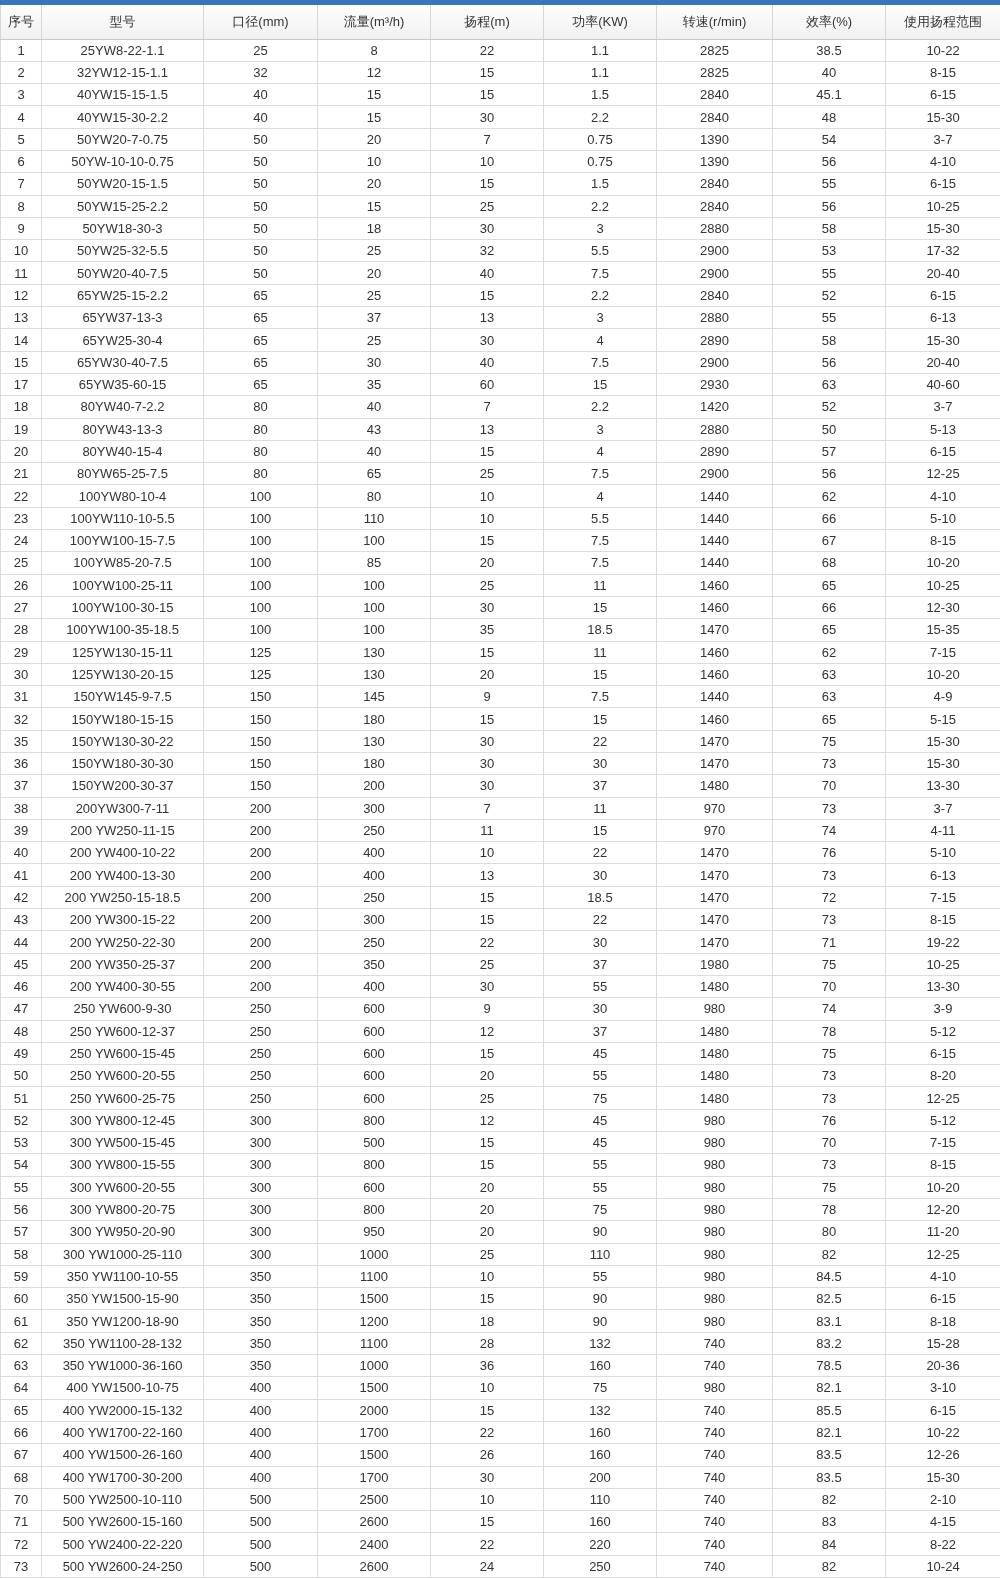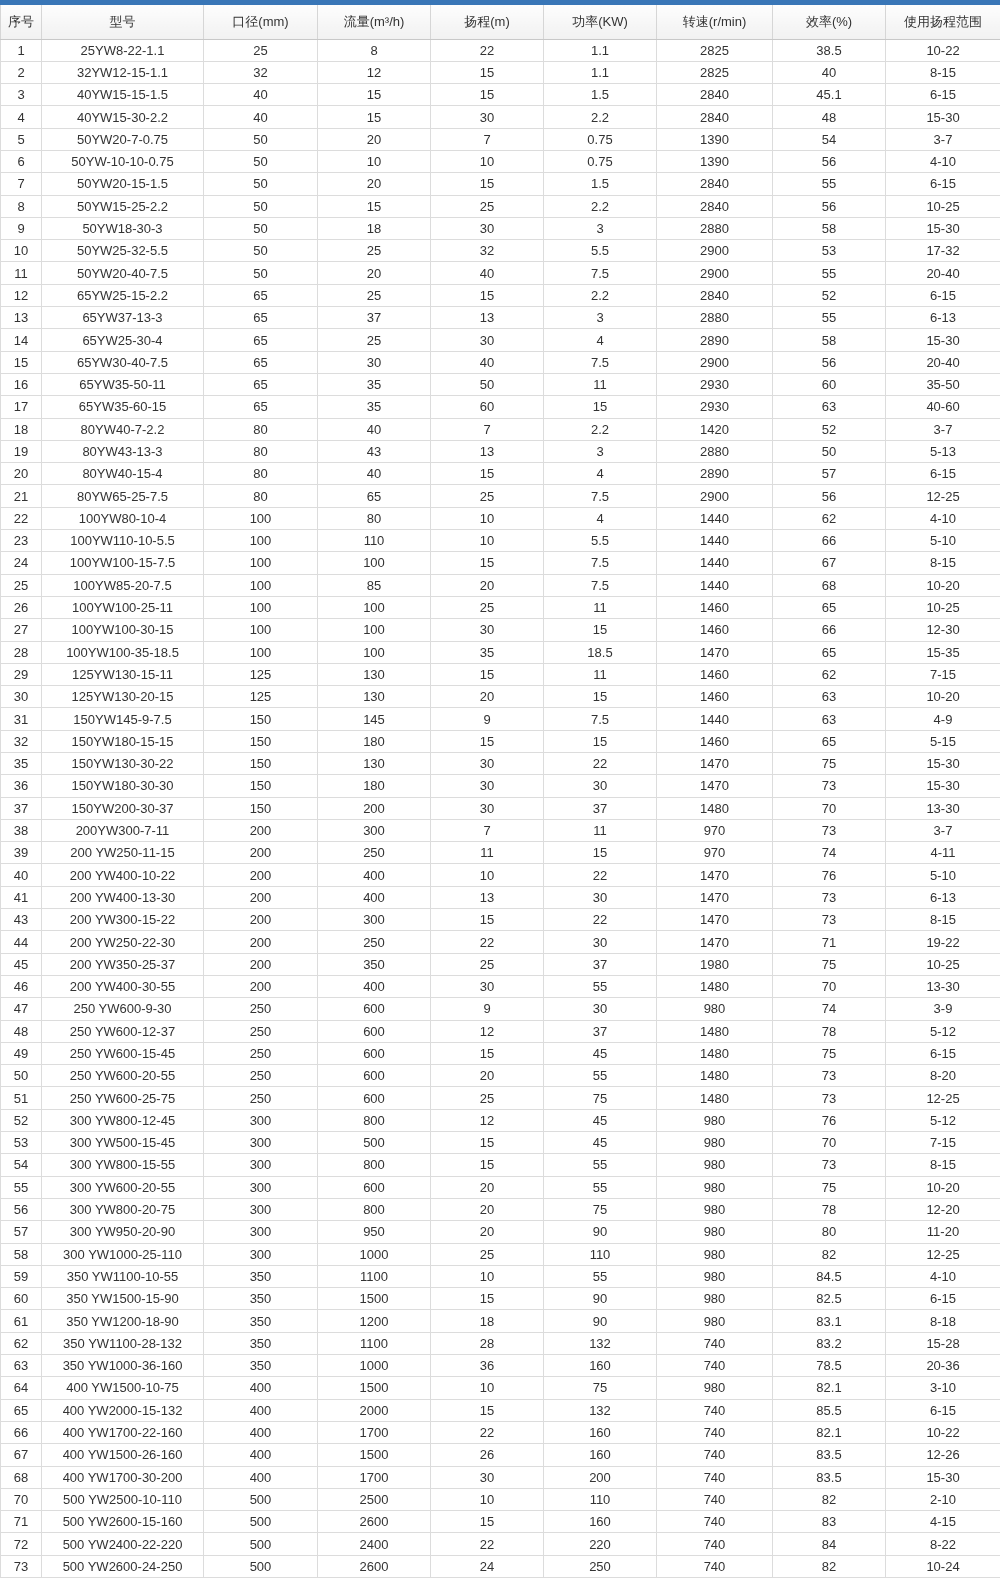--- a/index.html
+++ b/index.html
@@ -249,31 +249,20 @@
           <td>65YW30-40-7.5</td>
           <td>65</td>
           <td>30</td>
           <td>40</td>
           <td>7.5</td>
           <td>2900</td>
           <td>56</td>
           <td>20-40</td>
         </tr>
         <tr>
-          <td>16</td>
-          <td>65YW35-50-11</td>
-          <td>65</td>
-          <td>35</td>
-          <td>50</td>
-          <td>11</td>
-          <td>2930</td>
-          <td>60</td>
-          <td>35-50</td>
-        </tr>
-        <tr>
           <td>17</td>
           <td>65YW35-60-15</td>
           <td>65</td>
           <td>35</td>
           <td>60</td>
           <td>15</td>
           <td>2930</td>
           <td>63</td>
           <td>40-60</td>
         </tr>
@@ -513,20 +502,31 @@
           <td>200 YW400-13-30</td>
           <td>200</td>
           <td>400</td>
           <td>13</td>
           <td>30</td>
           <td>1470</td>
           <td>73</td>
           <td>6-13</td>
         </tr>
         <tr>
+          <td>42</td>
+          <td>200 YW250-15-18.5</td>
+          <td>200</td>
+          <td>250</td>
+          <td>15</td>
+          <td>18.5</td>
+          <td>1470</td>
+          <td>72</td>
+          <td>7-15</td>
+        </tr>
+        <tr>
           <td>43</td>
           <td>200 YW300-15-22</td>
           <td>200</td>
           <td>300</td>
           <td>15</td>
           <td>22</td>
           <td>1470</td>
           <td>73</td>
           <td>8-15</td>
         </tr>

